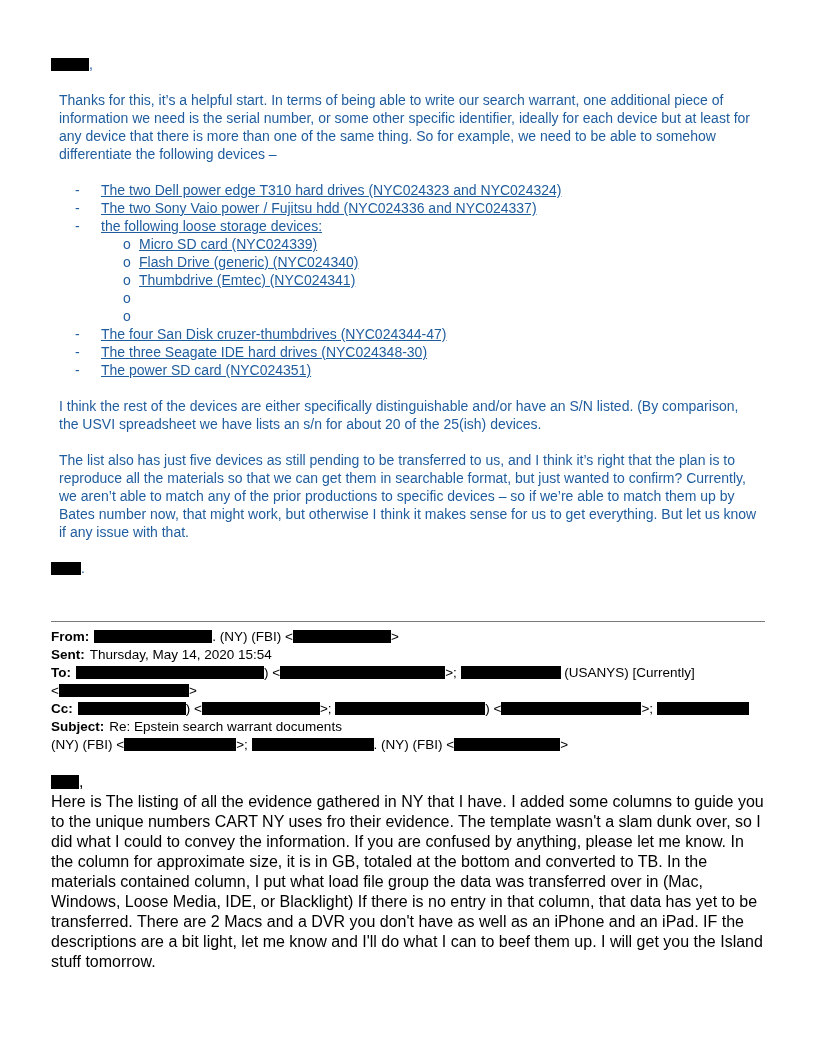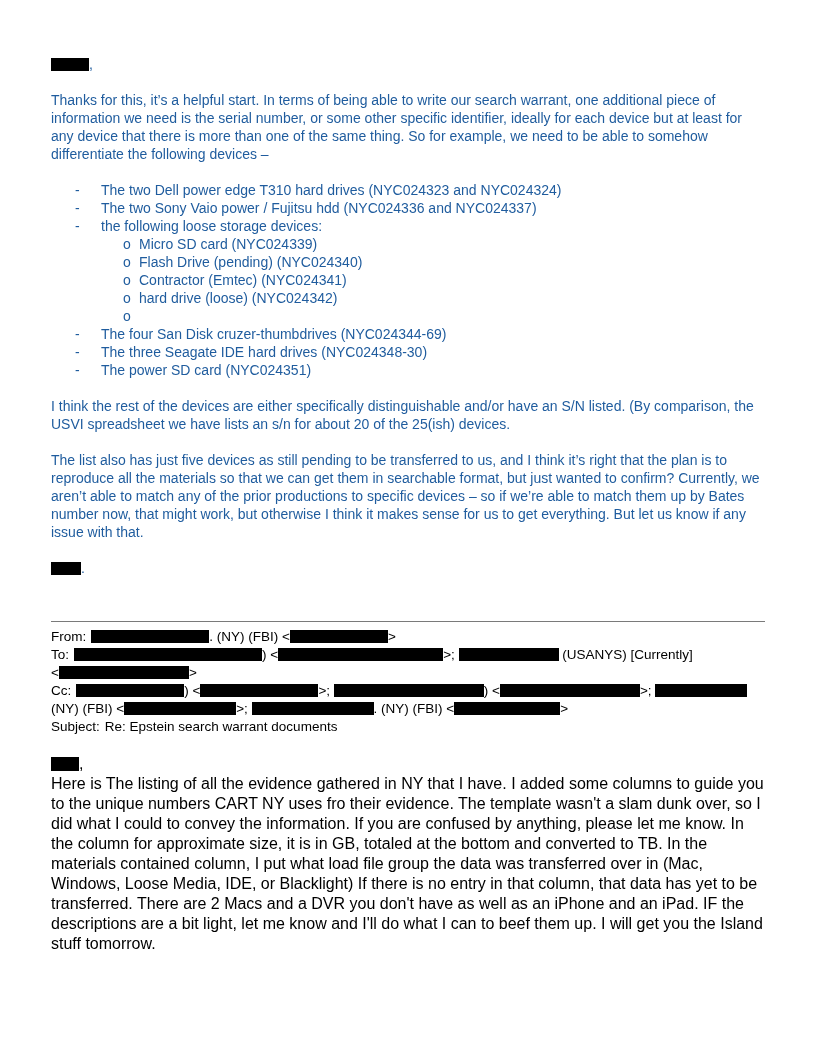--- a/index.html
+++ b/index.html
@@ -8,32 +8,32 @@
     width: 816px; height: 1056px;
     padding: 55px 51px 0 51px;
     background: #ffffff;
     font-family: "Liberation Sans", sans-serif;
     position: relative;
     overflow: hidden;
   }
   
   .reply { color: #1F5C9E; font-size: 14px; line-height: 18px; }
   .line { min-height: 18px; }
-  .para { margin: 18px 0; }
+  .para { margin: 18px 8px; }
   .redact { display: inline-block; height: 13px; background: #000; vertical-align: -2px; }
   .list { margin: 0; }
   .li { display: flex; align-items: flex-start; }
   .li .mk { flex: 0 0 26px; margin-left: 24px; }
   .li.sub .mk { flex: 0 0 16px; margin-left: 72px; }
-  .li .tx { flex: 1 1 auto; }
+  .li .tx { flex: 1 1 auto; text-decoration: underline; }
   
   .divider { border: 0; border-top: 1px solid #7a7a7a; margin: 44px 0 6px 0; }
   .orig-header { color: #000; font-size: 13.5px; line-height: 18px; }
   .orig-header .hline { min-height: 18px; }
-  .hl { font-weight: normal; margin-right: 5px; }
+  .hl { font-weight: bold; margin-right: 5px; }
   .orig-header .redact { height: 13px; }
   
   .orig-body { color: #000; font-size: 16px; line-height: 20px; margin-top: 18px; }
   .orig-body .redact { height: 14px; }
 </style>
 </head>
 <body>
 
 <div class="page">
 
@@ -56,37 +56,36 @@
         <span class="mk">-</span>
         <span class="tx">the following loose storage devices:</span>
       </div>
 
       <div class="li sub">
         <span class="mk">o</span>
         <span class="tx">Micro SD card  (NYC024339)</span>
       </div>
       <div class="li sub">
         <span class="mk">o</span>
-        <span class="tx">Flash Drive (pending)  (NYC024340)</span>
+        <span class="tx">Flash Drive (generic)  (NYC024340)</span>
       </div>
       <div class="li sub">
         <span class="mk">o</span>
-        <span class="tx">Contractor (Emtec)  (NYC024341)</span>
+        <span class="tx">Thumbdrive (Emtec)  (NYC024341)</span>
       </div>
       <div class="li sub">
         <span class="mk">o</span>
-        <span class="tx">hard drive (loose)  (NYC024342)</span>
       </div>
       <div class="li sub">
         <span class="mk">o</span>
       </div>
 
       <div class="li">
         <span class="mk">-</span>
-        <span class="tx">The four San Disk cruzer-thumbdrives (NYC024344-69)</span>
+        <span class="tx">The four San Disk cruzer-thumbdrives (NYC024344-47)</span>
       </div>
       <div class="li">
         <span class="mk">-</span>
         <span class="tx">The three Seagate IDE hard drives (NYC024348-30)</span>
       </div>
       <div class="li">
         <span class="mk">-</span>
         <span class="tx">The power SD card (NYC024351)</span>
       </div>
     </div>
@@ -95,28 +94,29 @@
     <p class="para">The list also has just five devices as still pending to be transferred to us, and I think it’s right that the plan is to reproduce all the materials so that we can get them in searchable format, but just wanted to confirm?  Currently, we aren’t able to match any of the prior productions to specific devices – so if we’re able to match them up by Bates number now, that might work, but otherwise I think it makes sense for us to get everything.  But let us know if any issue with that.</p>
 
     <div class="line"><span class="redact" style="width:30px"></span><span>.</span></div>
   </section>
 
   <hr class="divider">
 
   <section class="orig-header">
     <div class="hline"><span class="hl">From:</span><span class="redact" style="width:118px"></span><span>. (NY) (FBI) &lt;</span><span class="redact" style="width:98px"></span><span>&gt;</span></div>
 
+    <div class="hline"><span class="hl">Sent:</span><span>Thursday, May 14, 2020 15:54</span></div>
 
     <div class="hline"><span class="hl">To:</span><span class="redact" style="width:188px"></span><span>) &lt;</span><span class="redact" style="width:165px"></span><span>&gt;; </span><span class="redact" style="width:100px"></span><span> (USANYS) [Currently]</span></div>
     <div class="hline"><span>&lt;</span><span class="redact" style="width:130px"></span><span>&gt;</span></div>
 
     <div class="hline"><span class="hl">Cc:</span><span class="redact" style="width:108px"></span><span>) &lt;</span><span class="redact" style="width:118px"></span><span>&gt;; </span><span class="redact" style="width:150px"></span><span>) &lt;</span><span class="redact" style="width:140px"></span><span>&gt;; </span><span class="redact" style="width:92px"></span></div>
+    <div class="hline"><span class="hl">Subject:</span><span>Re: Epstein search warrant documents</span></div>
+
     <div class="hline"><span>(NY) (FBI) &lt;</span><span class="redact" style="width:112px"></span><span>&gt;; </span><span class="redact" style="width:122px"></span><span>. (NY) (FBI) &lt;</span><span class="redact" style="width:106px"></span><span>&gt;</span></div>
-
-    <div class="hline"><span class="hl">Subject:</span><span>Re: Epstein search warrant documents</span></div>
   </section>
 
   <section class="orig-body">
     <div class="line"><span class="redact" style="width:28px"></span><span>,</span></div>
     <div>Here is The listing of all the evidence gathered in NY that I have. I added some columns to guide you to the unique numbers CART NY uses fro their evidence. The template wasn't a slam dunk over, so I did what I could to convey the information. If you are confused by anything, please let me know. In the column for approximate size, it is in GB, totaled at the bottom and converted to TB. In the materials contained column, I put what load file group the data was transferred over in (Mac, Windows, Loose Media, IDE, or Blacklight) If there is no entry in that column, that data has yet to be transferred. There are 2 Macs and a DVR you don't have as well as an iPhone and an iPad. IF the descriptions are a bit light, let me know and I'll do what I can to beef them up. I will get you the Island stuff tomorrow.</div>
   </section>
 
 </div>
 
 </body></html>

